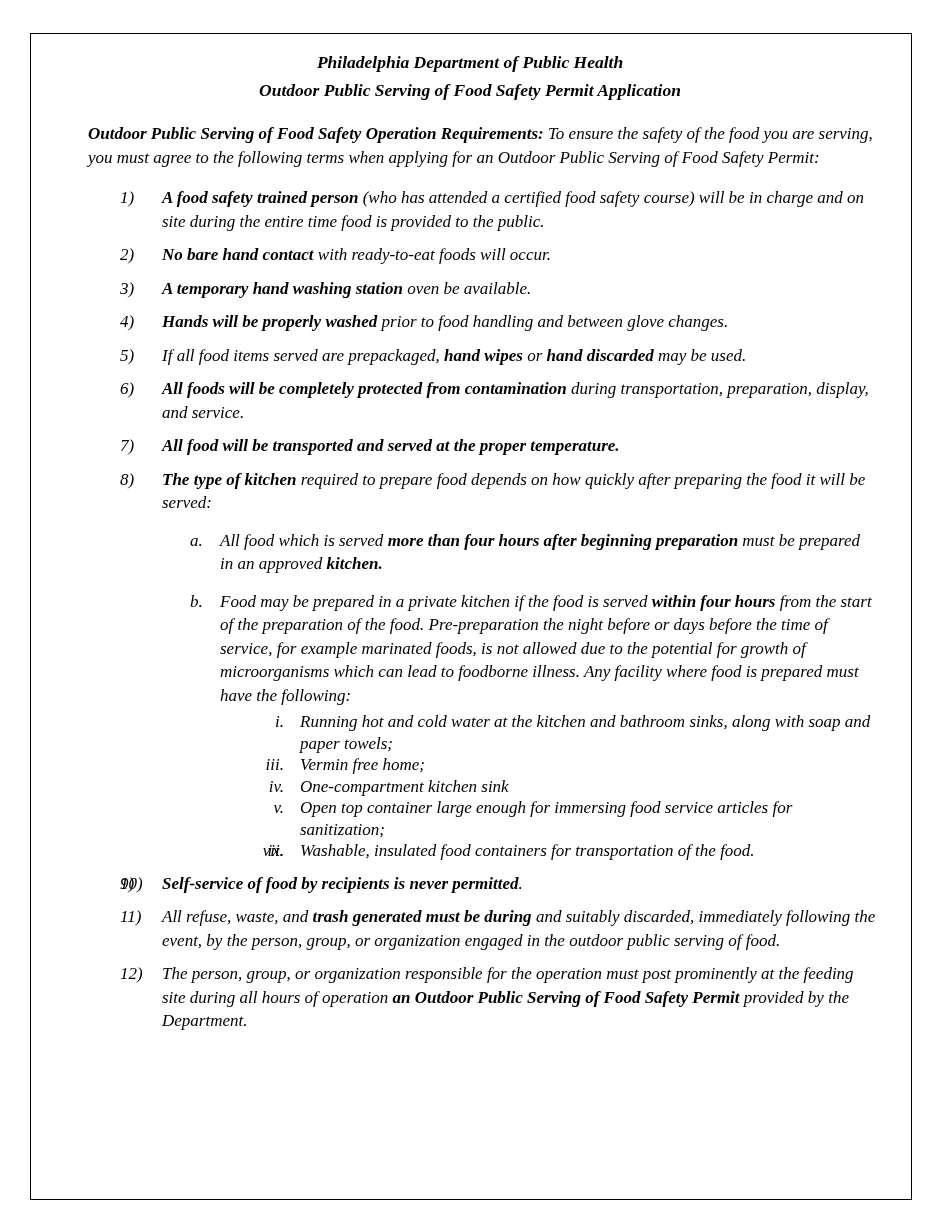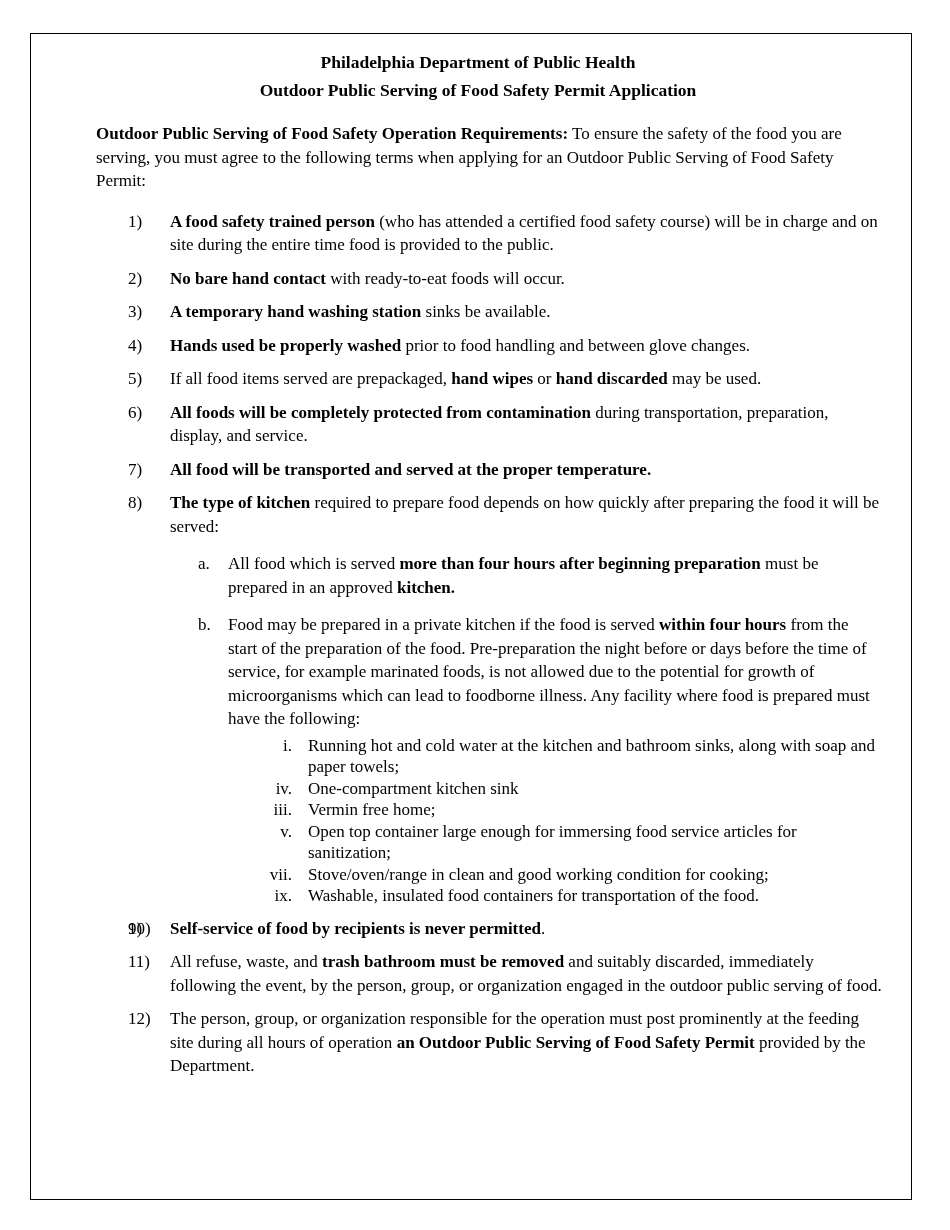--- a/index.html
+++ b/index.html
@@ -23,24 +23,25 @@
     position: absolute;
     left: 30px;
     top: 33px;
     width: 882px;
     height: 1167px;
     border: 1.5px solid #000000;
     box-sizing: border-box;
   }
   .content {
     position: absolute;
-    left: 66px;
+    left: 58px;
     top: 48px;
     width: 824px;
     box-sizing: border-box;
+    font-style: italic;
   }
   .title-block {
     text-align: center;
     margin-bottom: 18px;
   }
   .title-line {
     font-weight: bold;
     font-size: 17.5px;
     line-height: 28px;
   }
@@ -147,25 +148,25 @@
 
       <li class="li1">
         <span class="marker">1)</span><span class="b"> A food safety trained person</span><span> (who has attended a certified food safety course) will be in charge and on site during the entire time food is provided to the public.</span>
       </li>
 
       <li class="li1">
         <span class="marker">2)</span><span class="b">No bare hand contact</span><span> with ready-to-eat foods will occur.</span>
       </li>
 
       <li class="li1">
-        <span class="marker">3)</span><span class="b">A temporary hand washing station</span><span> sinks be available.</span>
-      </li>
-
-      <li class="li1">
-        <span class="marker">4)</span><span class="b">Hands used be properly washed</span><span> prior to food handling and between glove changes.</span>
+        <span class="marker">3)</span><span class="b">A temporary hand washing station</span><span> oven be available.</span>
+      </li>
+
+      <li class="li1">
+        <span class="marker">4)</span><span class="b">Hands will be properly washed</span><span> prior to food handling and between glove changes.</span>
       </li>
 
       <li class="li1">
         <span class="marker">5)</span><span>If all food items served are prepackaged, </span><span class="b">hand wipes</span><span> or </span><span class="b">hand discarded</span><span> may be used.</span>
       </li>
 
       <li class="li1">
         <span class="marker">6)</span><span class="b">All foods will be completely protected from contamination</span><span> during transportation, preparation, display, and service.</span>
       </li>
 
@@ -182,49 +183,49 @@
           </li>
 
           <li class="li2">
             <span class="marker">b.</span><span>Food may be prepared in a private kitchen if the food is served </span><span class="b">within four hours</span><span> from the start of the preparation of the food.  Pre-preparation the night before or days before the time of service, for example marinated foods, is not allowed due to the potential for growth of microorganisms which can lead to foodborne illness. Any facility where food is prepared must have the following:</span>
 
             <ol class="list3">
               <li class="li3">
                 <span class="marker">i.</span><span>Running hot and cold water at the kitchen and bathroom sinks, along with soap and paper towels;</span>
               </li>
               <li class="li3">
+                <span class="marker">iii.</span><span>Vermin free home;</span>
+              </li>
+              <li class="li3">
                 <span class="marker">iv.</span><span>One-compartment kitchen sink</span>
               </li>
               <li class="li3">
-                <span class="marker">iii.</span><span>Vermin free home;</span>
-              </li>
-              <li class="li3">
                 <span class="marker">v.</span><span>Open top container large enough for immersing food service articles for sanitization;</span>
               </li>
               <li class="li3">
-                <span class="marker">vii.</span><span>Stove/oven/range in clean and good working condition for cooking;</span>
+                <span class="marker">vii.</span>
               </li>
               <li class="li3">
                 <span class="marker">ix.</span><span>Washable, insulated food containers for transportation of the food.</span>
               </li>
             </ol>
           </li>
         </ol>
       </li>
 
       <li class="li1 wide gap-top">
         <span class="marker">9)</span>
       </li>
 
       <li class="li1 wide">
         <span class="marker">10)</span><span class="b">Self-service of food by recipients is never permitted</span><span>.</span>
       </li>
 
       <li class="li1 wide">
-        <span class="marker">11)</span><span>All refuse, waste, and </span><span class="b">trash bathroom must be removed</span><span> and suitably discarded, immediately following the event, by the person, group, or organization engaged in the outdoor public serving of food.</span>
+        <span class="marker">11)</span><span>All refuse, waste, and </span><span class="b">trash generated must be during</span><span> and suitably discarded, immediately following the event, by the person, group, or organization engaged in the outdoor public serving of food.</span>
       </li>
 
       <li class="li1 wide">
         <span class="marker">12)</span><span>The person, group, or organization responsible for the operation must post prominently at the feeding site during all hours of operation </span><span class="b">an Outdoor Public Serving of Food Safety Permit</span><span> provided by the Department.</span>
       </li>
 
     </ol>
   </div>
 </div>
 

